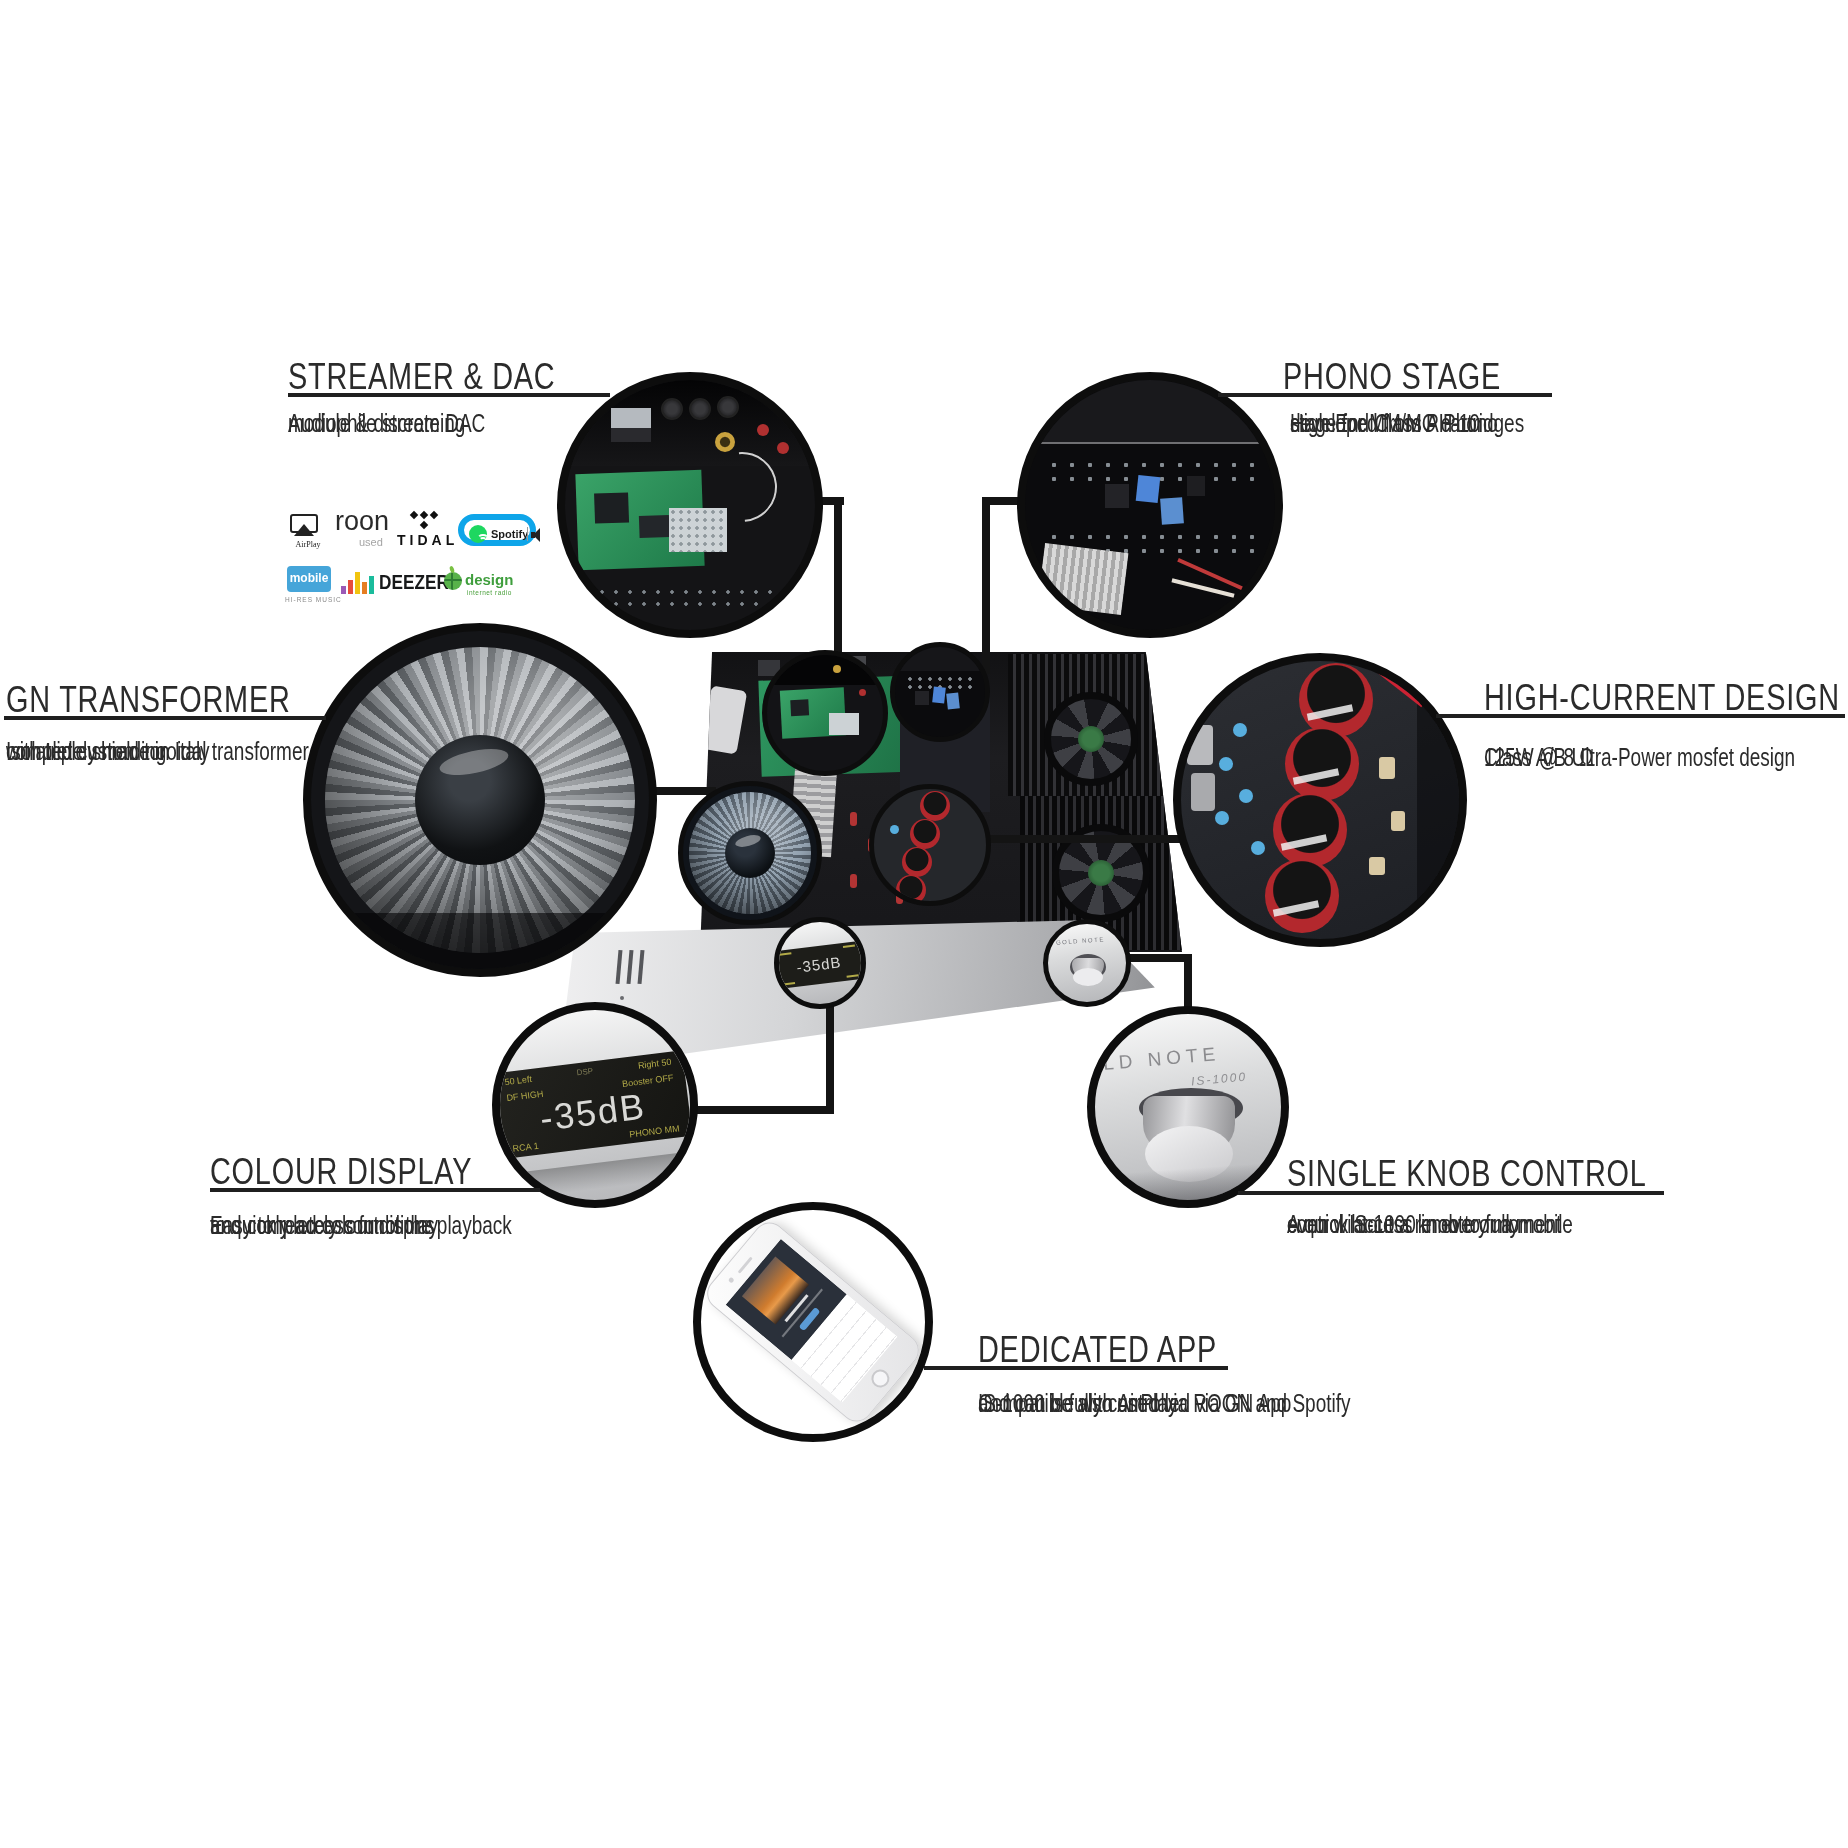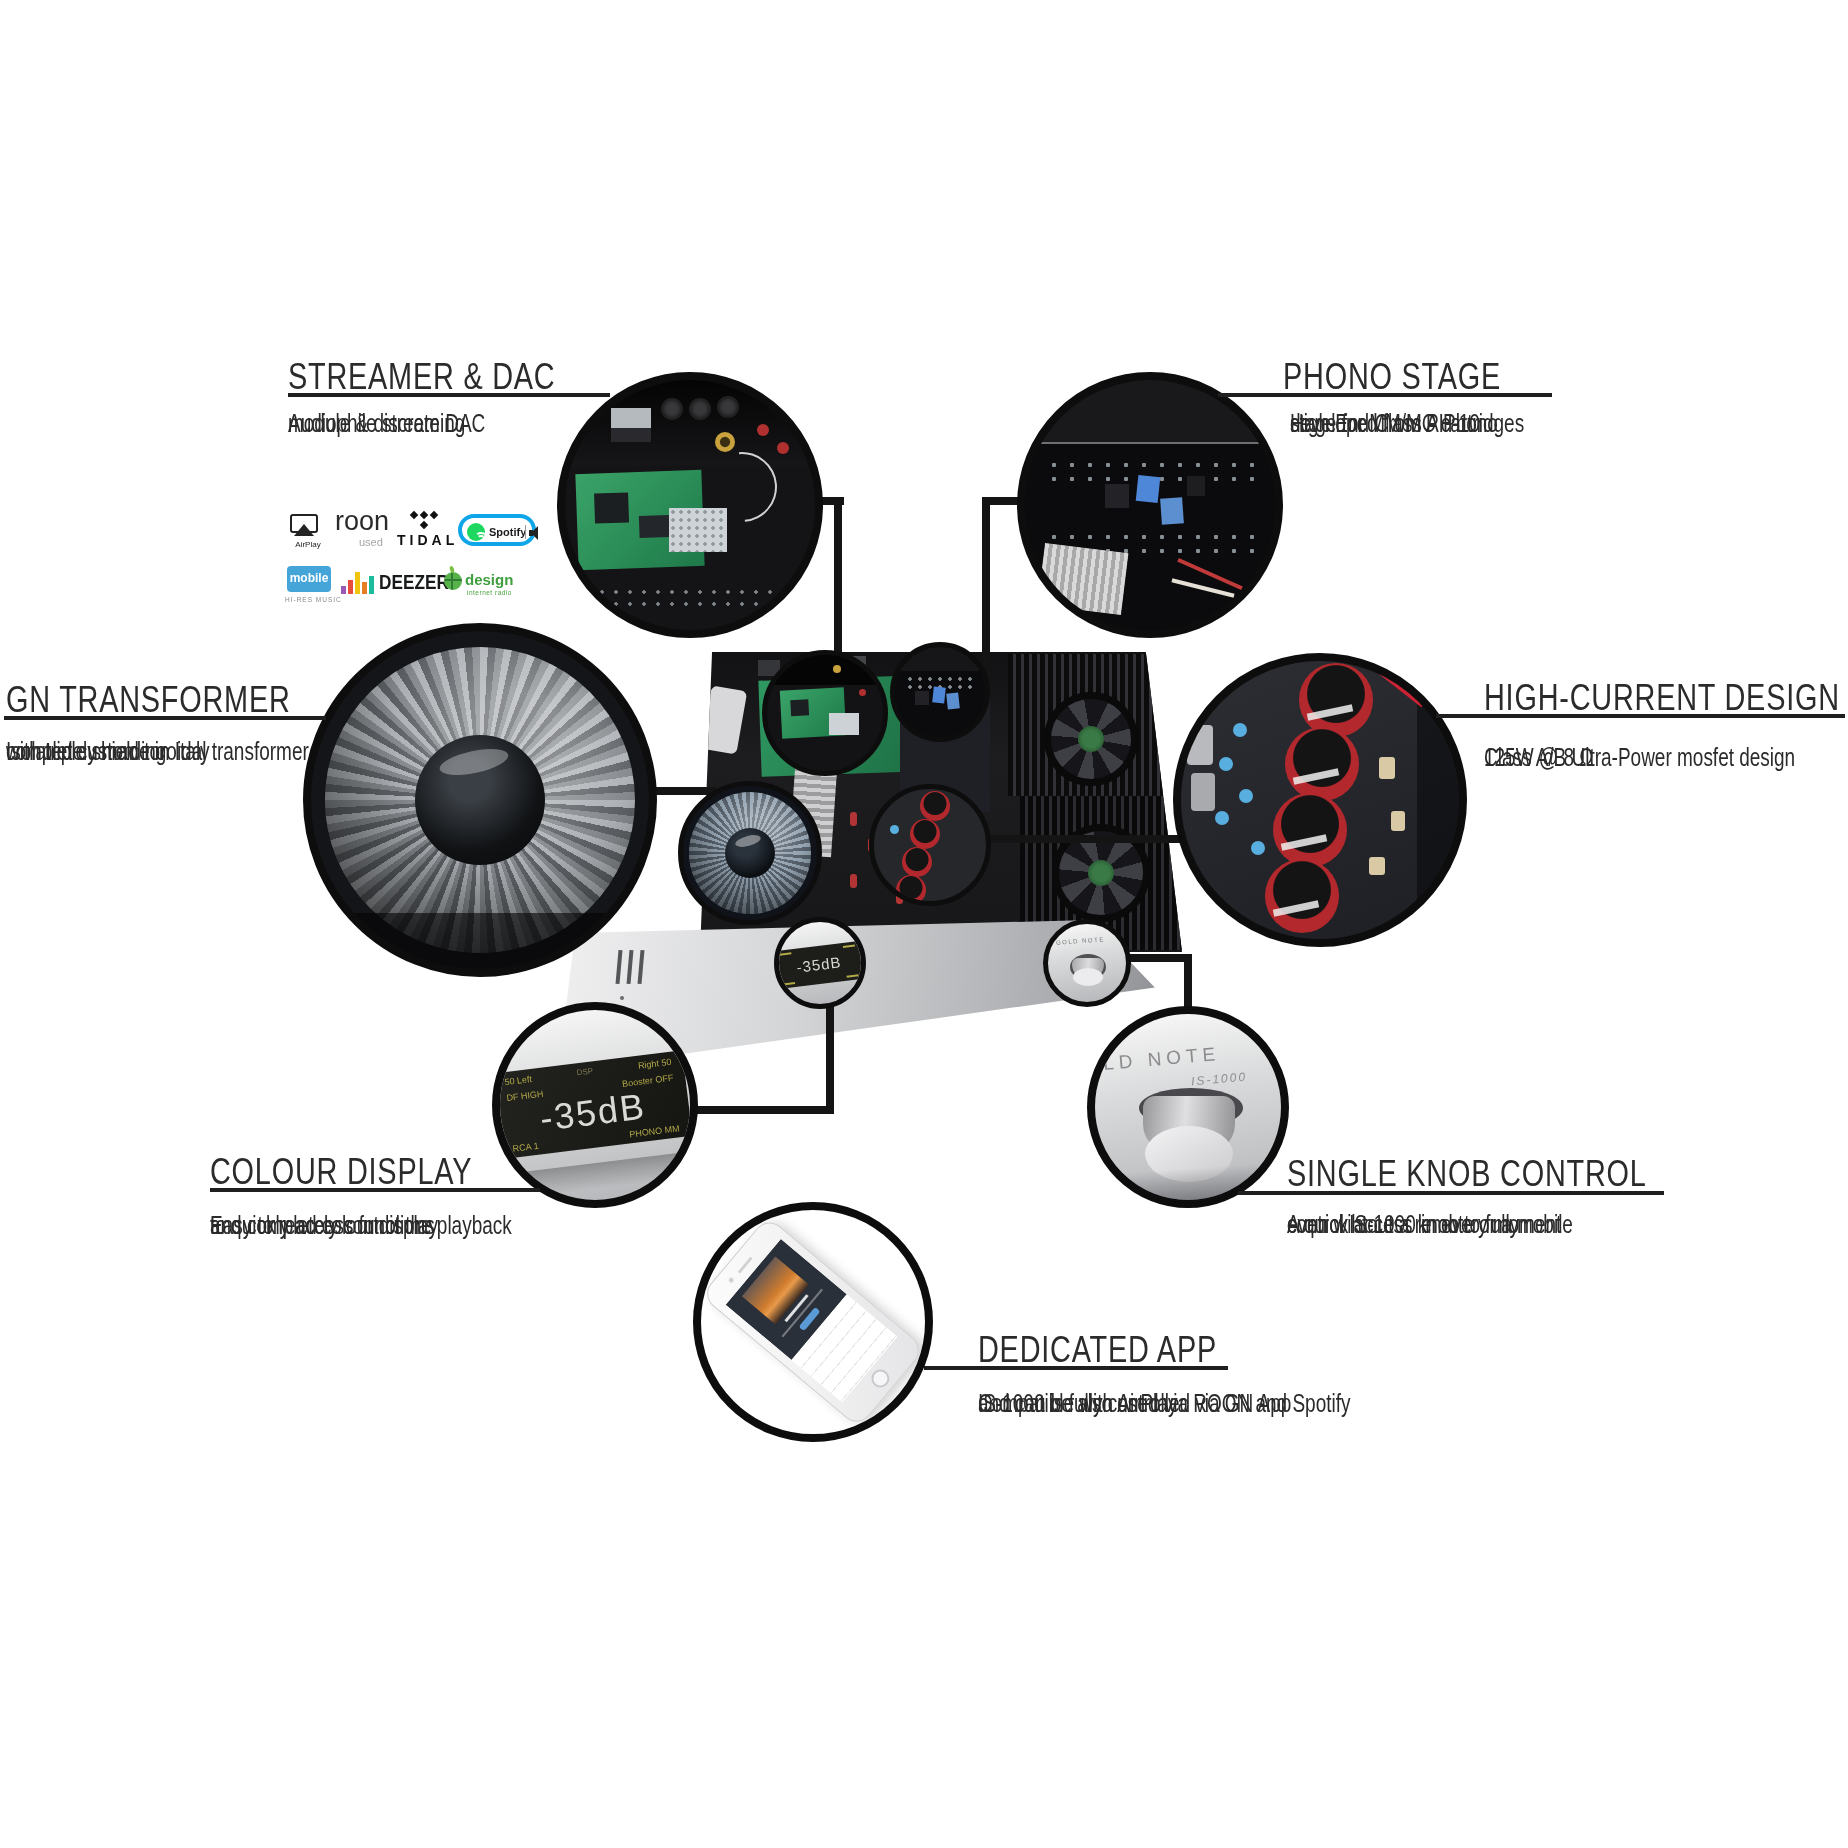--- a/index.html
+++ b/index.html
@@ -246,34 +246,34 @@
   #s-display .mb i{position:static;display:block;width:12px;height:2px;background:#b2aa48;}
   #s-display .vol{position:static;text-align:center;font-size:15px;line-height:14px;color:#d9d9d6;letter-spacing:1px;}
 
   #s-knob{left:1043px;top:919px;width:88px;height:88px;}
   #s-knob .brand{left:8px;top:14px;font-size:6px;letter-spacing:1.5px;color:#73747a;
       transform:rotate(-4deg);white-space:nowrap;}
   #s-knob .recess{left:22px;top:30px;width:36px;height:26px;border-radius:50%;background:#505055;}
   #s-knob .kbody{left:24px;top:34px;width:32px;height:22px;border-radius:6px 6px 16px 16px;
       background:linear-gradient(95deg,#a9a9ac,#dcdcde 50%,#9d9da0);}
   #s-knob .kface{left:25px;top:44px;width:30px;height:18px;border-radius:50%;background:#ececee;}
-  #lg-airplay{left:288px;top:514px;width:40px;height:38px;}
+  #lg-airplay{left:288px;top:514px;width:40px;height:38px;font-family:Liberation Serif, serif;}
   #lg-airplay .box{left:2px;top:0;width:28px;height:19px;border:2.5px solid #222;border-radius:3px;background:#fff;}
   #lg-airplay .tri{left:6px;top:10px;width:0;height:0;border-left:10px solid transparent;
       border-right:10px solid transparent;border-bottom:12px solid #222;}
   #lg-airplay .lab{left:0;top:26px;width:40px;font-size:8px;text-align:center;color:#222;}
   #lg-roon{left:335px;top:512px;width:56px;height:40px;}
   #lg-roon .word{left:0;top:-6px;font-size:27px;letter-spacing:0;color:#2a2a2a;font-weight:400;}
   #lg-roon .sub{left:24px;top:24px;font-size:11px;color:#a5a5a5;}
   #lg-tidal{left:397px;top:510px;width:60px;height:42px;}
   .tq{width:6px;height:6px;background:#111;transform:rotate(45deg);}
   #lg-tidal .t1{left:14px;top:2px;} #lg-tidal .t2{left:24px;top:2px;}
   #lg-tidal .t3{left:34px;top:2px;} #lg-tidal .t4{left:24px;top:12px;}
   #lg-tidal .lab{left:0;top:22px;font-size:14px;font-weight:700;letter-spacing:4px;color:#111;}
-  #lg-spotify{left:458px;top:514px;width:78px;height:32px;border:4px solid #0ea5e9;border-radius:16px;background:#fff;}
+  #lg-spotify{left:458px;top:514px;width:78px;height:32px;border:6px solid #0ea5e9;border-radius:16px;background:#fff;}
   #lg-spotify .dot{left:5px;top:5px;width:18px;height:18px;border-radius:50%;background:#1ed760;}
   #lg-spotify .arc{border:2px solid #fff;border-color:#fff transparent transparent transparent;border-radius:50%;}
   #lg-spotify .a1{left:8px;top:9px;width:12px;height:10px;}
   #lg-spotify .a2{left:10px;top:12px;width:8px;height:7px;}
   #lg-spotify .lab{left:27px;top:8px;font-size:11px;font-weight:700;color:#1a1a1a;}
   #lg-spotify .div{left:63px;top:7px;width:1px;height:14px;background:#9a9a9a;}
   #lg-spotify .spk-sq{left:67px;top:12px;width:4px;height:6px;background:#222;}
   #lg-spotify .spk-tri{left:69px;top:8px;width:0;height:0;border-top:7px solid transparent;
       border-bottom:7px solid transparent;border-right:7px solid #222;}
   #lg-qobuz{left:287px;top:566px;width:52px;height:40px;}

